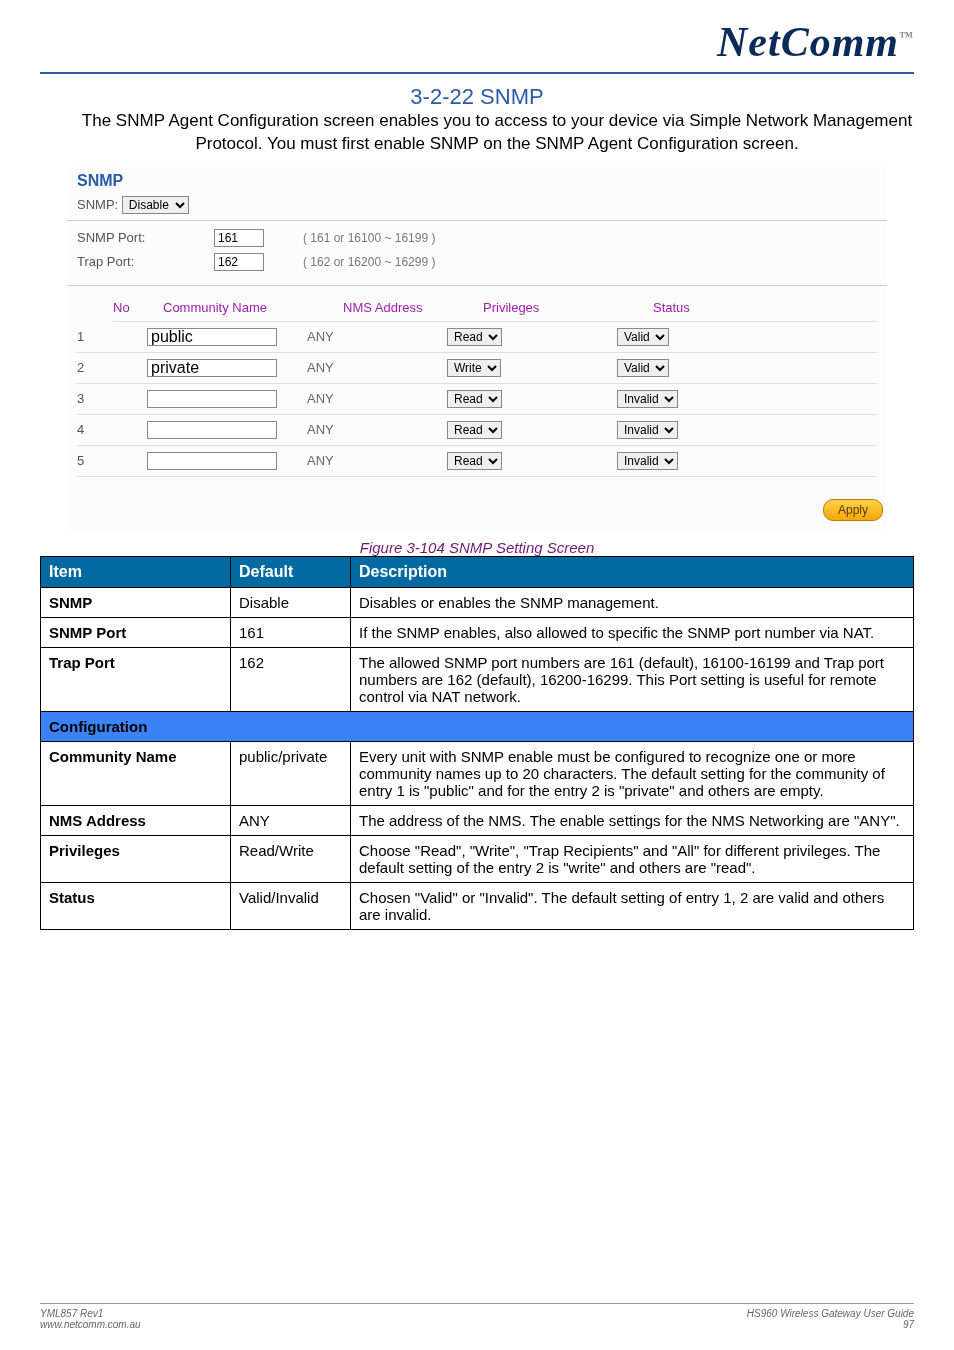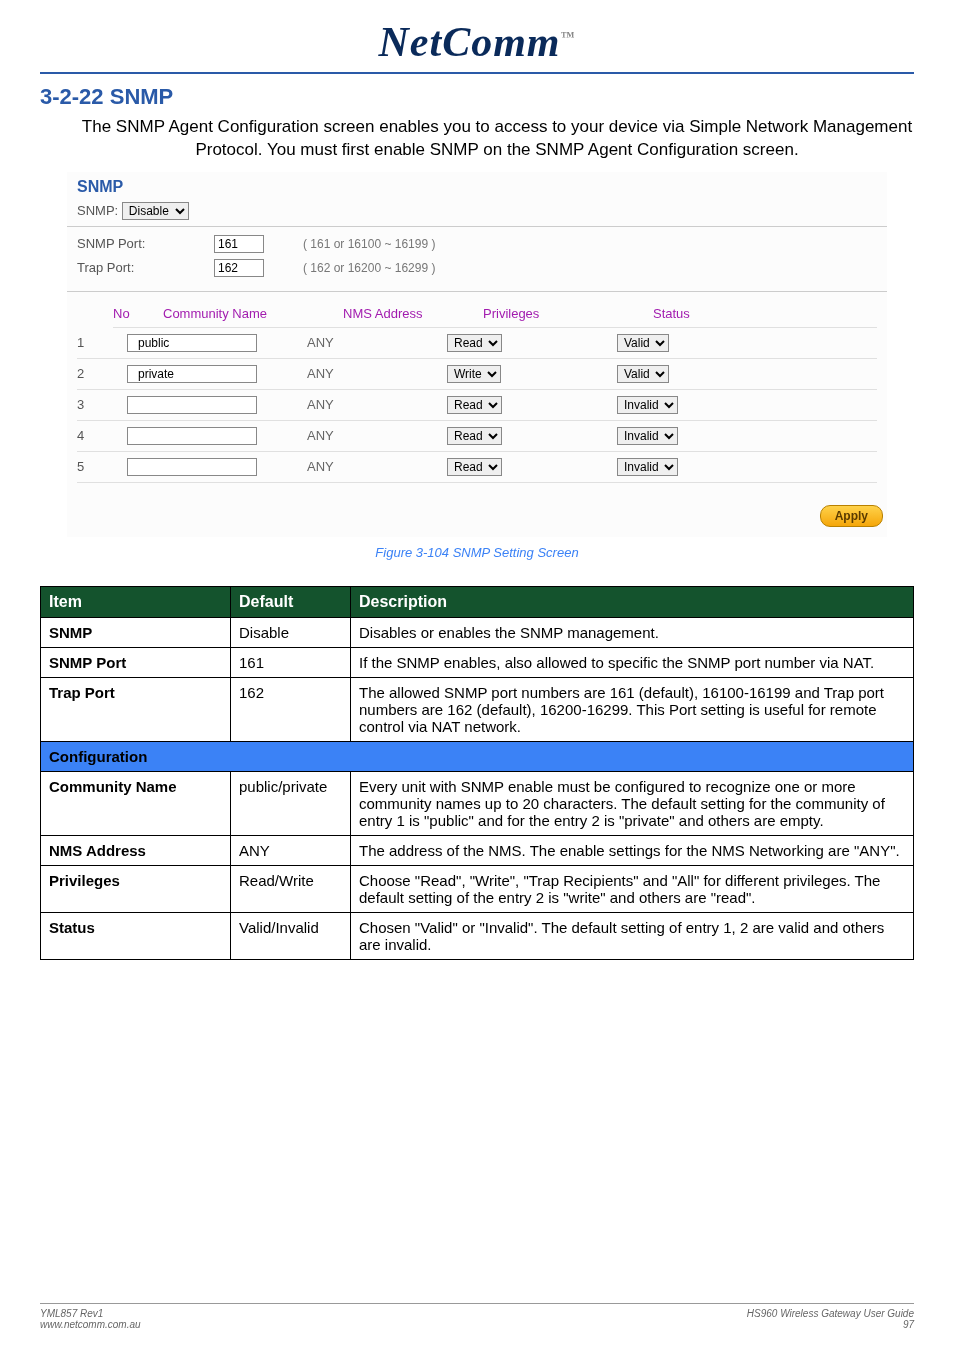--- a/index.html
+++ b/index.html
@@ -7,40 +7,40 @@
     width: 954px;
     height: 1350px;
     font-family: Arial, Helvetica, sans-serif;
     background: #fff;
     color: #000;
     position: relative;
     padding: 18px 40px 0 40px;
   }
   .header-bar {
     display: flex;
-    justify-content: center;
+    justify-content: flex-end;
     align-items: center;
     border-bottom: 2px solid #2a5aa8;
     padding-bottom: 6px;
     margin-bottom: 10px;
   }
   .logo {
     font-family: "Brush Script MT", cursive;
     font-size: 42px;
     font-weight: bold;
     font-style: italic;
     color: #0a2a5a;
     letter-spacing: 1px;
   }
   .logo sup { font-size: 14px; font-style: normal; color:#888; }
   h2.section-title {
     color: #2a5aa8;
     font-size: 22px;
-    font-weight: bold;
-    margin-bottom: 6px;
+    font-weight: normal;
+    text-align: center;
   }
   .intro {
     margin-left: 40px;
     font-size: 17px;
     line-height: 1.35;
     margin-bottom: 10px;
     font-family: "Arial Narrow", Arial, sans-serif;
     font-stretch: condensed;
     text-align: center;
   }
@@ -89,60 +89,60 @@
   .grid-hdr, .grid-row {
     display: grid;
     grid-template-columns: 50px 180px 140px 170px 120px;
     align-items: center;
     padding: 6px 0;
     border-bottom: 1px solid #e0e0e0;
     color:#555;
   }
   .grid-hdr { font-weight:normal; color:#a21caf;margin-left:36px; }
   .grid-row input[type="text"] {
-    width: 130px; height:18px; font-size:12px; border:1px solid #888; padding-left:10px;
+    width: 130px; height:18px; font-size:16px; border:1px solid #888; padding-left:3px;margin-left:20px;
   }
   .grid-row .nms { color:#666; }
   .fake-select {
     border:1px solid #888; background:#efefef; font-size:12px; height:19px; padding:0 2px;
   }
-  .apply-wrap { text-align:right; padding:8px 4px 10px 0;font-weight:bold; }
+  .apply-wrap { text-align:right; padding:8px 4px 10px 0; }
   .apply-btn {
     display:inline-block;
     background: linear-gradient(#ffd24a,#f5a60a);
     border:1px solid #b98100;
     border-radius: 10px;
     padding: 3px 14px;
     font-size: 12px;
     color: #5a3b00;
     cursor:pointer;
   }
   .fig-caption {
     text-align:center;
     font-style: italic;
-    color:#3b82f6;
-    font-size:13px;
-    margin-bottom: 26px;
+    color:#701a75;
+    font-size:15px;
+    margin-bottom: 0;
   }
   
   table.desc {
     width: 100%;
     border-collapse: collapse;
     font-size: 15px;
     font-family: "Arial Narrow", Arial, sans-serif;
     font-stretch: condensed;
   }
   table.desc th, table.desc td {
     border: 1px solid #000;
     padding: 6px 8px;
     vertical-align: top;
     text-align: left;
   }
   table.desc thead th {
-    background: #14532d;
+    background: #0369a1;
     color: #fff;
     font-weight: bold;
     font-size: 16px;
   }
   tr.cfg-row td {
     background: #3b82f6;
     font-weight: bold;
   }
   td.label { font-weight: bold; width: 190px; }
   td.def { width: 120px; }

